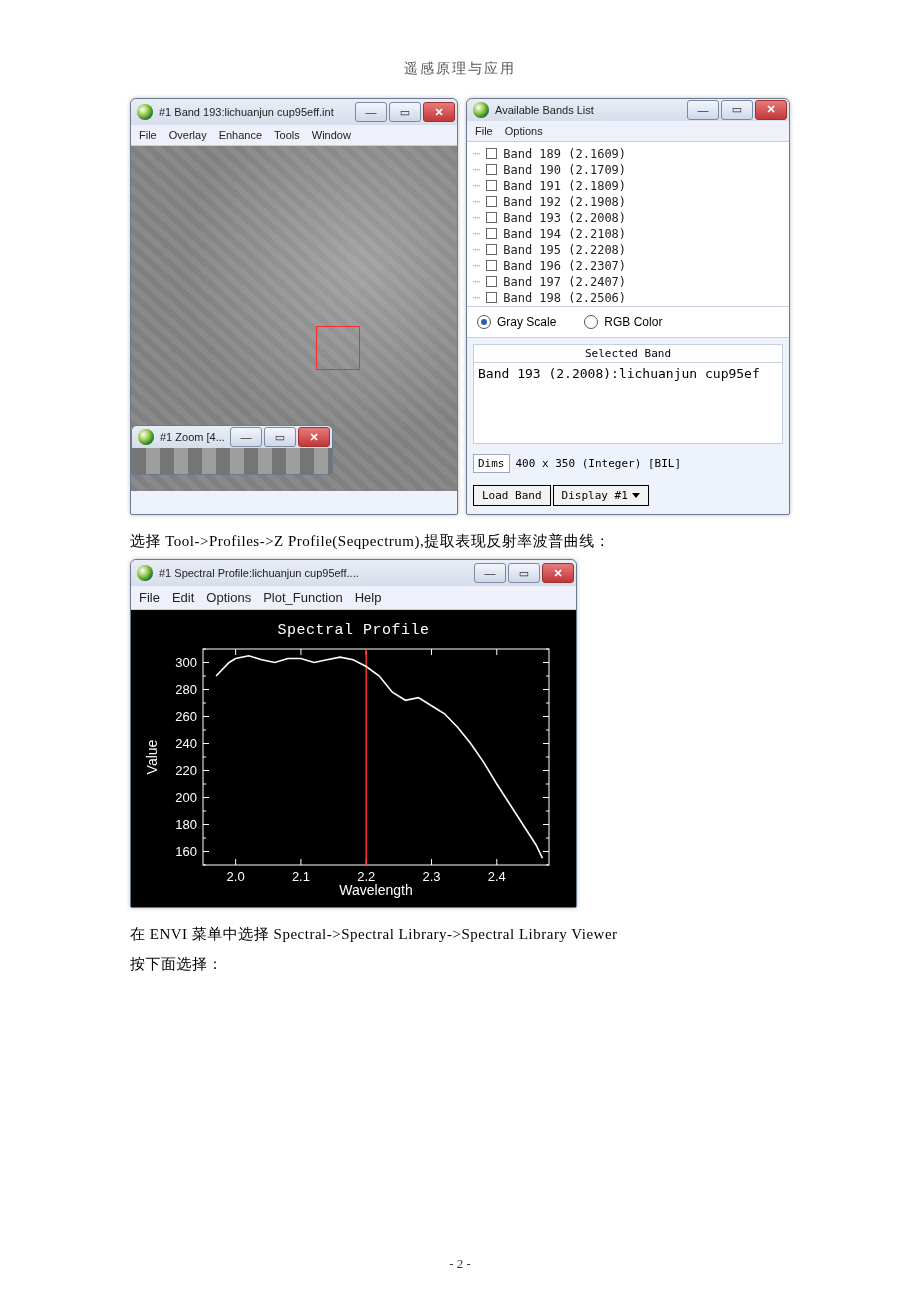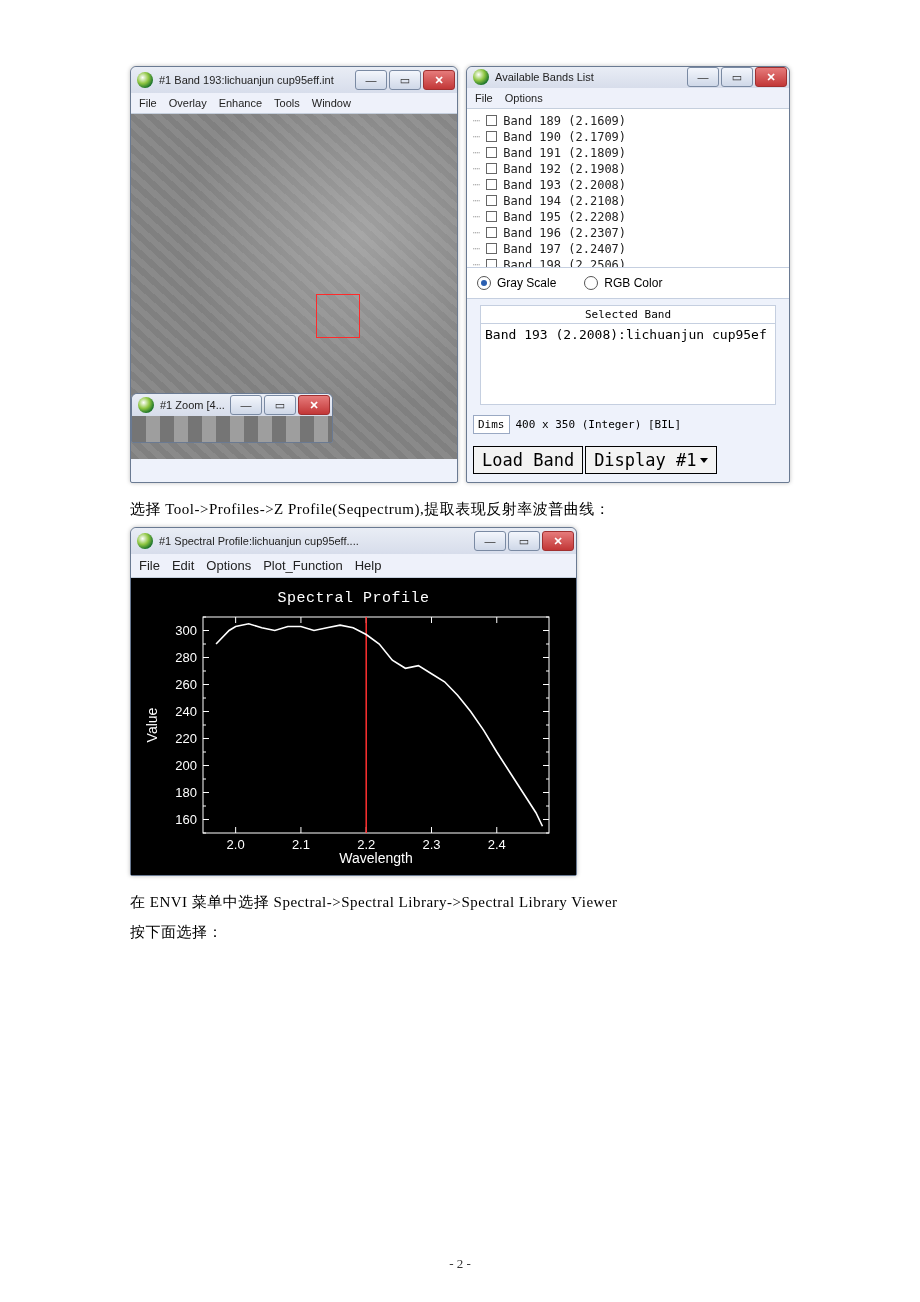--- a/index.html
+++ b/index.html
@@ -33,42 +33,43 @@
   .bands-win{flex:1}
   .bands-tree{height:188px;overflow:auto;background:#fff;padding:4px 6px;font-family:"SimSun",monospace;font-size:12px;color:#222;border-bottom:1px solid #c5cfe0;position:relative}
   .bands-tree::-webkit-scrollbar{width:16px}
   .bands-tree::-webkit-scrollbar-thumb{background:#c7d3e6;border:1px solid #9aa9c3}
   .band-row{display:flex;align-items:center;gap:6px;height:16px;white-space:pre}
   .band-row .dash{color:#999}
   .band-row .sq{width:9px;height:9px;border:1px solid #666;display:inline-block}
   .radio-row{display:flex;align-items:center;gap:28px;padding:8px 10px;background:#fff;border-bottom:1px solid #c5cfe0;font-family:Liberation Sans, sans-serif;font-size:12px}
   .radio{width:12px;height:12px;border:1px solid #555;border-radius:50%;display:inline-flex;align-items:center;justify-content:center}
   .radio.checked::after{content:"";width:6px;height:6px;border-radius:50%;background:#2a5fb0}
-  .sel-box{margin:6px 13px;border:1px solid #c5cfe0;background:#fff}
+  .sel-box{margin:6px 6px;border:1px solid #c5cfe0;background:#fff}
   .sel-title{text-align:center;font-size:11px;padding:2px 0;border-bottom:1px solid #c5cfe0;font-family:"SimSun",monospace}
   .sel-body{font-family:"SimSun",monospace;font-size:13px;padding:3px 4px;height:74px;white-space:nowrap;overflow:hidden}
   .dims-row{display:flex;align-items:center;gap:6px;padding:4px 6px;font-family:"SimSun",monospace;font-size:11px}
   .dims-label{display:inline-block;border:1px solid #9aa9c3;background:#fff;padding:2px 4px}
   .load-row{display:flex;gap:2px;padding:8px 6px}
-  .ui-btn{border:1px solid #000;padding:3px 8px;background:#f3f3f3;font-family:"SimSun",monospace;font-size:17px}
+  .ui-btn{border:1px solid #000;padding:3px 8px;background:#f3f3f3;font-family:"SimSun",monospace;font-size:11px}
   .ui-btn.sel{display:flex;align-items:center;gap:4px}
   .dn{display:inline-block;width:0;height:0;border-left:4px solid transparent;border-right:4px solid transparent;border-top:5px solid #000}
   
   .body-text{font-family:"SimSun","Microsoft YaHei",serif;font-size:15px;line-height:1.6;margin:16px 0 6px 0;letter-spacing:.5px}
   
   .spec-win{width:445px;margin-top:2px}
   .spec-body{background:#000;padding:12px 10px 6px 10px;position:relative}
   .spec-title{color:#fff;text-align:center;font-size:15px;font-family:Liberation Mono, monospace;letter-spacing:.5px;margin-bottom:2px}
   .spec-svg{display:block}
   .footer{position:absolute;left:0;right:0;bottom:30px;text-align:center;font-size:13px;font-family:"SimSun",serif;color:#333}
 </style>
 </head>
 <body>
 
 <div class="page">
+  <div class="doc-title">遥感原理与应用</div>
 
   <div class="fig-row" style="position:relative;height:415px">
 
     <div class="win display-win" style="height:100%">
       <div class="win-titlebar">
         <span class="win-icon"></span>
         <span class="win-title">#1 Band 193:lichuanjun cup95eff.int</span>
         <div class="win-btns">
           <div class="win-btn">—</div>
           <div class="win-btn">▭</div>

